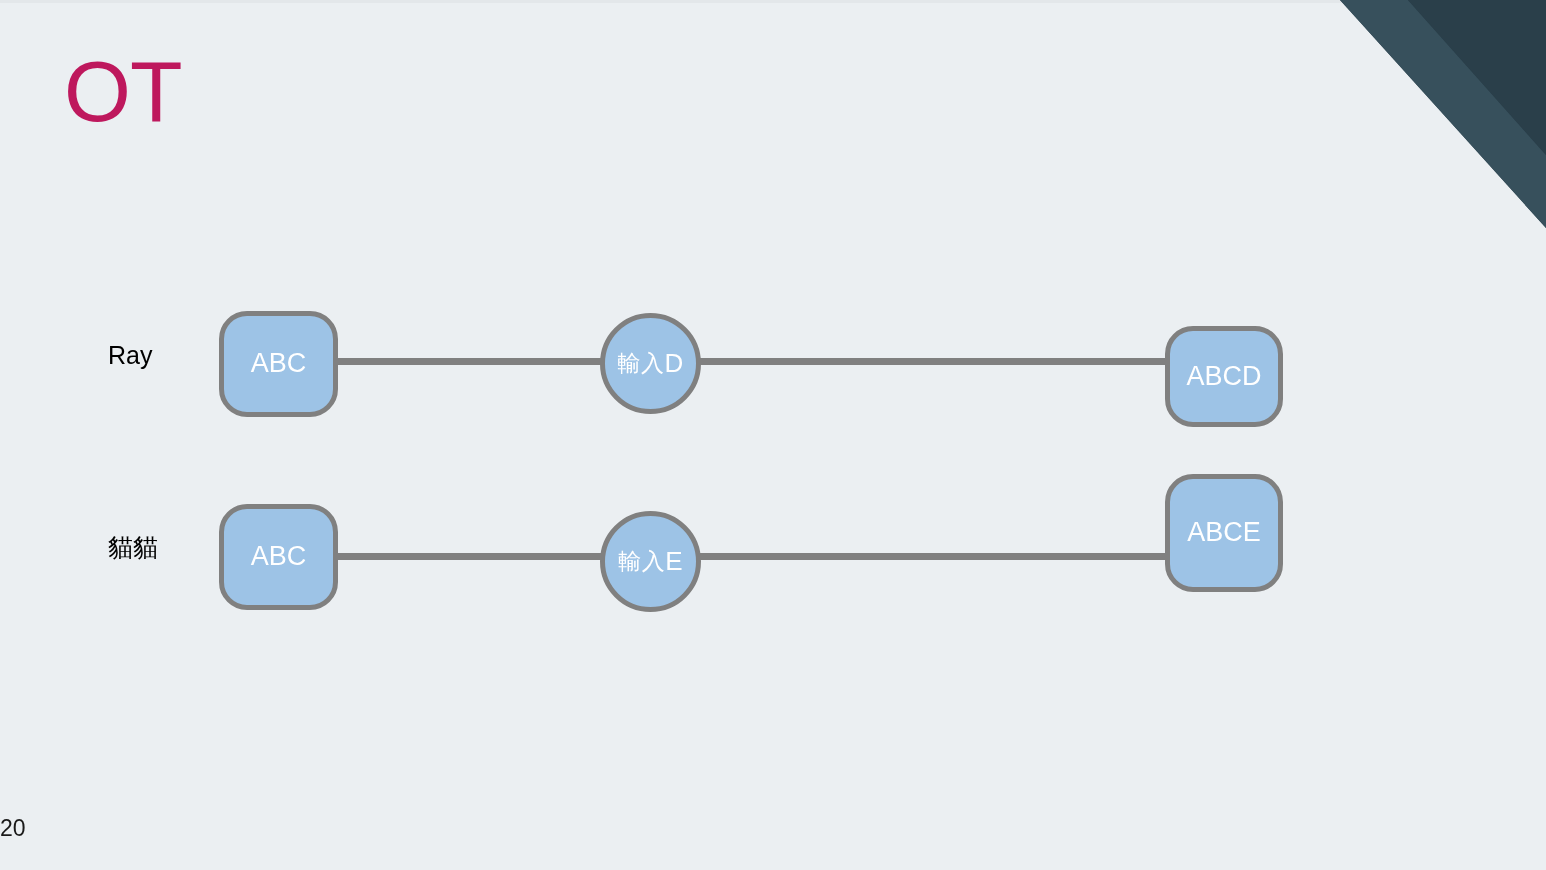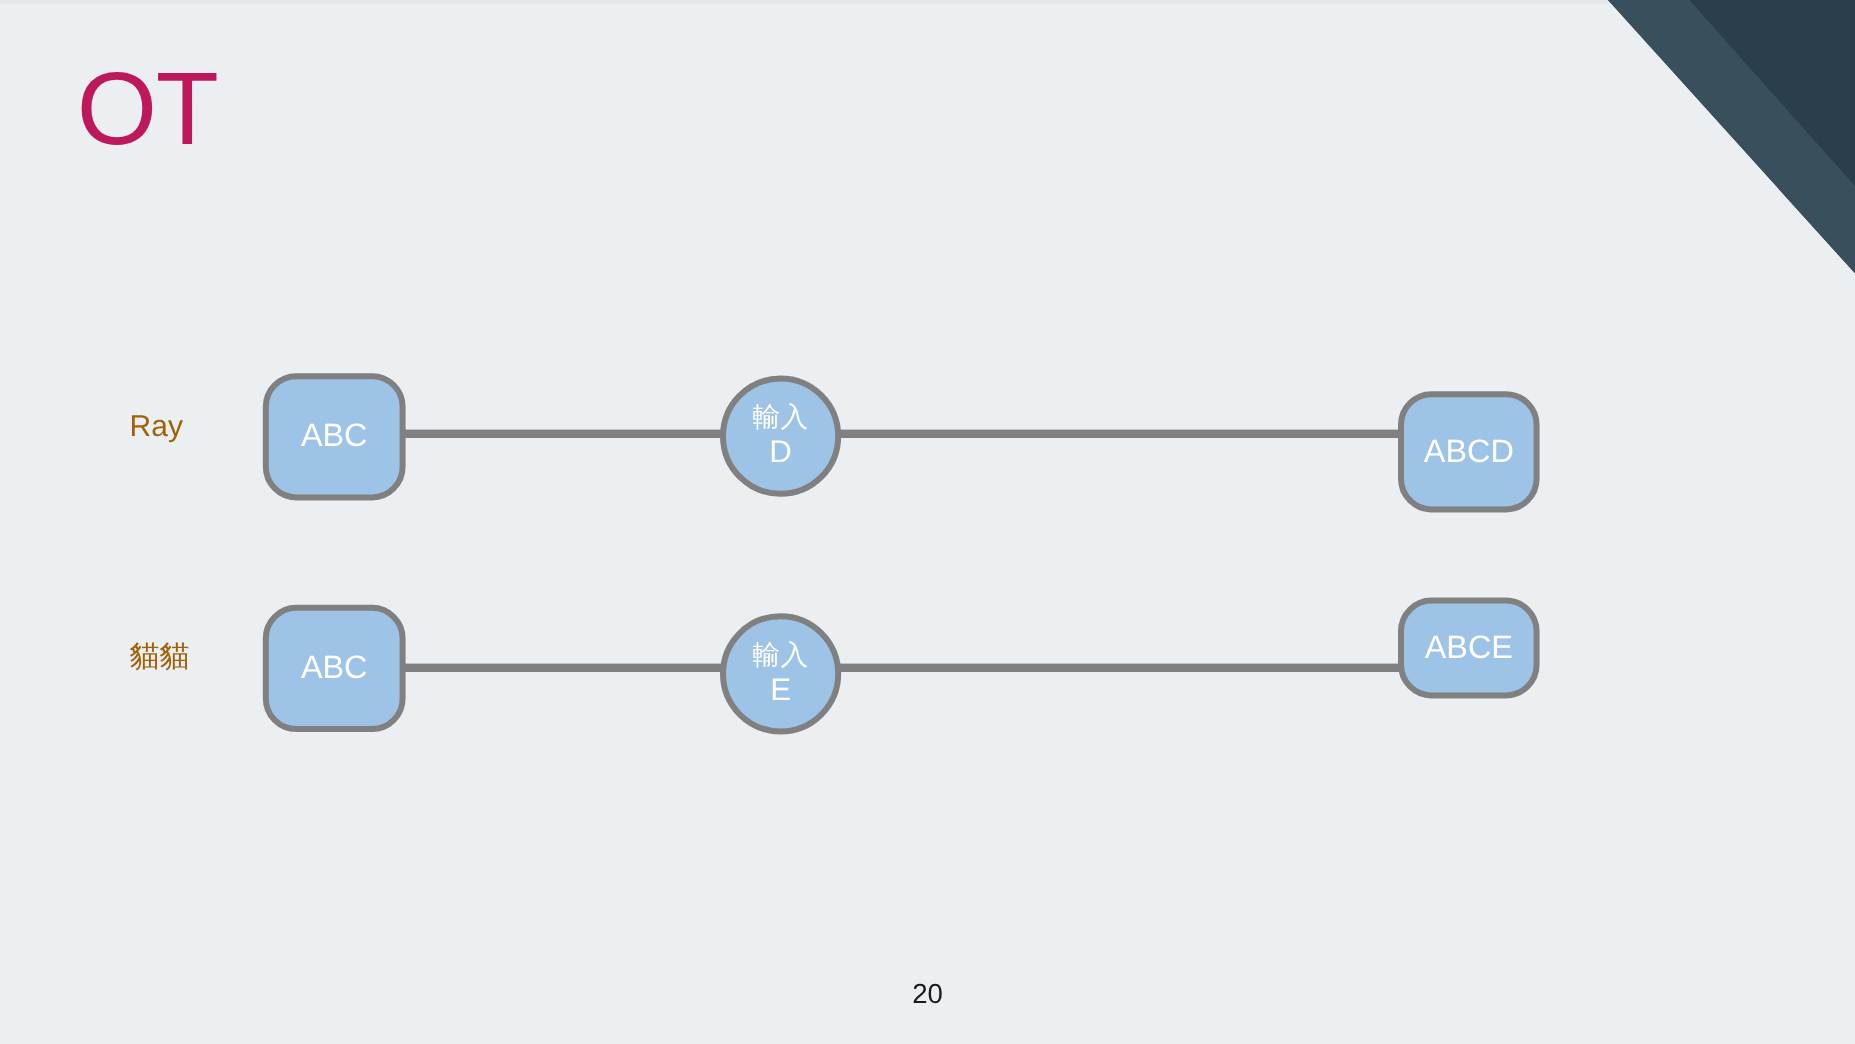--- a/index.html
+++ b/index.html
@@ -62,21 +62,21 @@
   .diagram {
     position: absolute;
     left: 0; top: 0;
     width: 1546px;
     height: 870px;
   }
 
   .row-label {
     position: absolute;
     font-size: 25px;
-    color: #a16207;
+    color: #000000;
     white-space: nowrap;
     line-height: 1;
   }
 
   .connector {
     position: absolute;
     height: 7px;
     background: #808080;
   }
 
@@ -94,21 +94,21 @@
     line-height: 1.1;
   }
 
   .node-circle {
     position: absolute;
     box-sizing: border-box;
     background: #9dc3e6;
     border: 5px solid #808080;
     border-radius: 50%;
     display: flex;
-    flex-direction: column;
+    flex-direction: row;
     align-items: center;
     justify-content: center;
     color: #ffffff;
     font-size: 24px;
     line-height: 1.12;
     text-align: center;
   }
   .node-circle .cjk {
     font-family: "DejaVu Sans", "Liberation Sans", sans-serif;
     font-size: 23px;
@@ -117,21 +117,20 @@
   .node-circle .latin {
     font-size: 26px;
   }
 
   
   .page-number {
     position: absolute;
     left: 0;
     top: 815px;
     width: 1546px;
-    text-align: center;
     font-size: 23px;
     color: #1a1a1a;
   }
 </style>
 </head>
 <body>
 
 <div class="slide">
 
   <div class="top-edge-strip"></div>
@@ -175,21 +174,21 @@
 
     <div class="node-box" style="left:219px; top:504px; width:119px; height:106px;">
       <span>ABC</span>
     </div>
 
     <div class="node-circle" style="left:600px; top:511px; width:101px; height:101px;">
       <span class="cjk">輸入</span>
       <span class="latin">E</span>
     </div>
 
-    <div class="node-box" style="left:1165px; top:498px; width:118px; height:84px;">
+    <div class="node-box" style="left:1165px; top:474px; width:118px; height:118px;">
       <span>ABCE</span>
     </div>
 
   </div>
 
   <div class="page-number">20</div>
 
 </div>
 
 </body></html>

